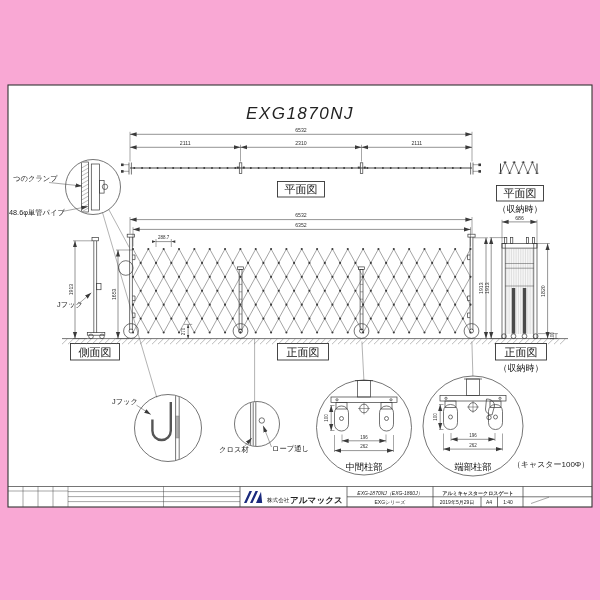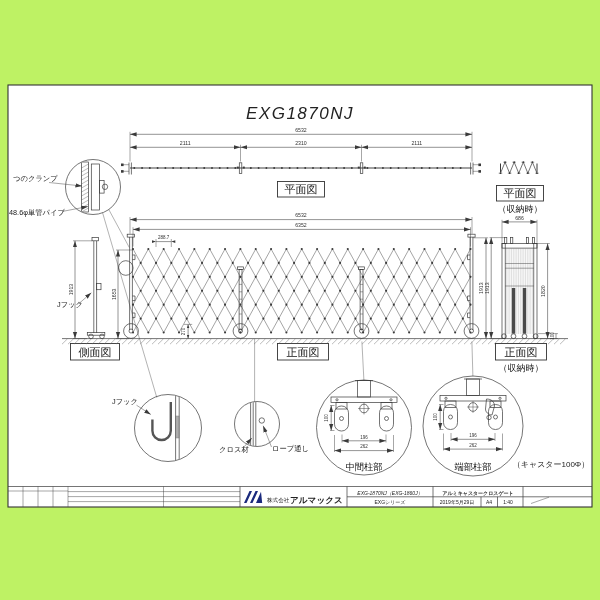--- a/index.html
+++ b/index.html
@@ -1,16 +1,16 @@
 <!DOCTYPE html>
 <html><head>
 <meta charset="utf-8">
 <style>
   html,body{margin:0;padding:0;background:#fff}
-  .stage{position:relative;width:600px;height:600px;background:#bef264;font-family:"Liberation Sans",sans-serif;overflow:hidden}
+  .stage{position:relative;width:600px;height:600px;background:#f9a8d4;font-family:"Liberation Sans",sans-serif;overflow:hidden}
   svg text{font-family:"Liberation Sans",sans-serif;fill:#222}
   .s{stroke:#3a3a3a;stroke-width:.7;fill:none}
   .s9{stroke:#3a3a3a;stroke-width:.95;fill:none}
   .ext{stroke:#3a3a3a;stroke-width:.45;fill:none}
   .dl{stroke:#3a3a3a;stroke-width:.55;fill:none}
   .thin{stroke:#555;stroke-width:.45;fill:none}
   .wbox{fill:#fff;stroke:#333;stroke-width:.9}
   .vl{font-size:11px;text-anchor:middle;fill:#111}
   .sb{font-size:9px;text-anchor:middle;fill:#111}
   .dm{font-size:5.2px;text-anchor:middle;fill:#333}

